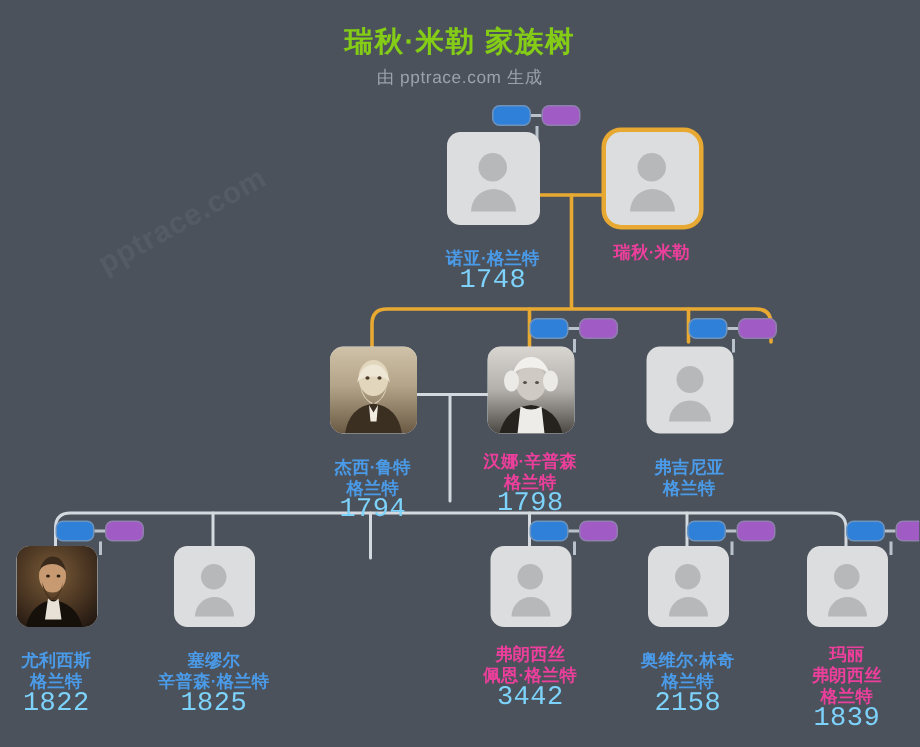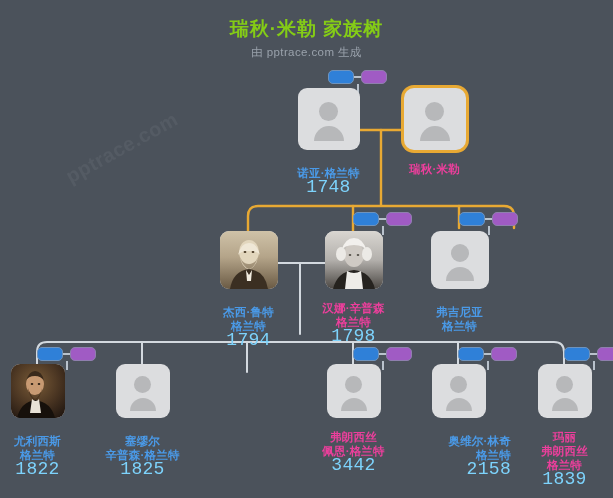--- a/index.html
+++ b/index.html
@@ -274,21 +274,21 @@
   <div class="person" style="left:301px; top:364px; width:105px;">
     <div class="avatar" style="width:54px; height:54px;">
       <div class="ph-head" style="width:17px;height:17px;left:18.5px;top:12px;"></div>
       <div class="ph-body" style="width:26px;height:13px;left:14px;top:34px;"></div>
     </div>
     <div class="pname f">弗朗西丝
 佩恩·格兰特</div>
     <div class="pyear">3442</div>
   </div>
 
-  <div class="person" style="left:406px; top:364px; width:105px;text-align:right;">
+  <div class="person" style="left:406px; top:364px; width:105px;">
     <div class="avatar" style="width:54px; height:54px;">
       <div class="ph-head" style="width:17px;height:17px;left:18.5px;top:12px;"></div>
       <div class="ph-body" style="width:26px;height:13px;left:14px;top:34px;"></div>
     </div>
     <div class="pname m">奥维尔·林奇
 格兰特</div>
     <div class="pyear">2158</div>
   </div>
 
   <div class="person" style="left:512px; top:364px; width:105px;">

